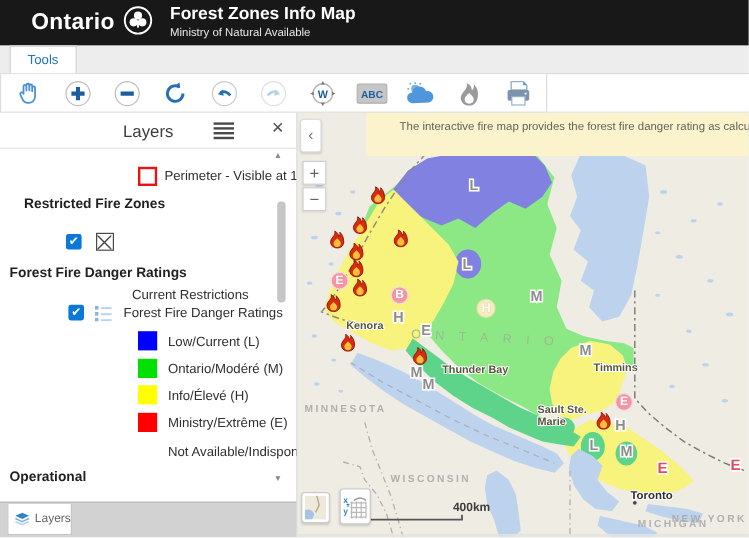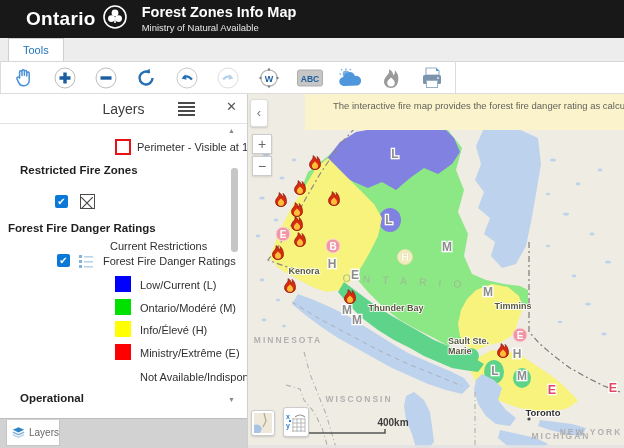--- a/index.html
+++ b/index.html
@@ -230,21 +230,21 @@
       <div class="prow" style="left:140px;top:178px;">Ontario/Modéré (M)</div>
 
       <div class="swatch" style="left: 115px; top: 197px; background-color: rgb(255, 255, 0);"></div>
       <div class="prow" style="left:140px;top:200px;">Info/Élevé (H)</div>
 
       <div class="swatch" style="left: 115px; top: 220px; background-color: rgb(255, 0, 0);"></div>
       <div class="prow" style="left:140px;top:223px;">Ministry/Extrême (E)</div>
 
       <div class="prow" style="left:140px;top:247px;">Not Available/Indisponible</div>
 
-      <div class="prow phead" style="left:8px;top:268px;margin-left:12px;">Operational</div>
+      <div class="prow phead" style="left:8px;top:268px;">Operational</div>
       <div class="scroll-arrow" style="right:12px;top:272px;">▼</div>
     </div>
     <div class="panel-foot">
       <div class="foot-tab">
         <svg width="16" height="13" viewBox="0 0 16 13">
           <path d="M8,0 L15,3.2 L8,6.4 L1,3.2 Z" fill="#2f84c6"></path>
           <path d="M1,6 L8,9.2 L15,6" fill="none" stroke="#7fb1d9" stroke-width="1.6"></path>
           <path d="M1,9.2 L8,12.4 L15,9.2" fill="none" stroke="#b4cfe4" stroke-width="1.6"></path>
         </svg>
         <span>Layers</span>

